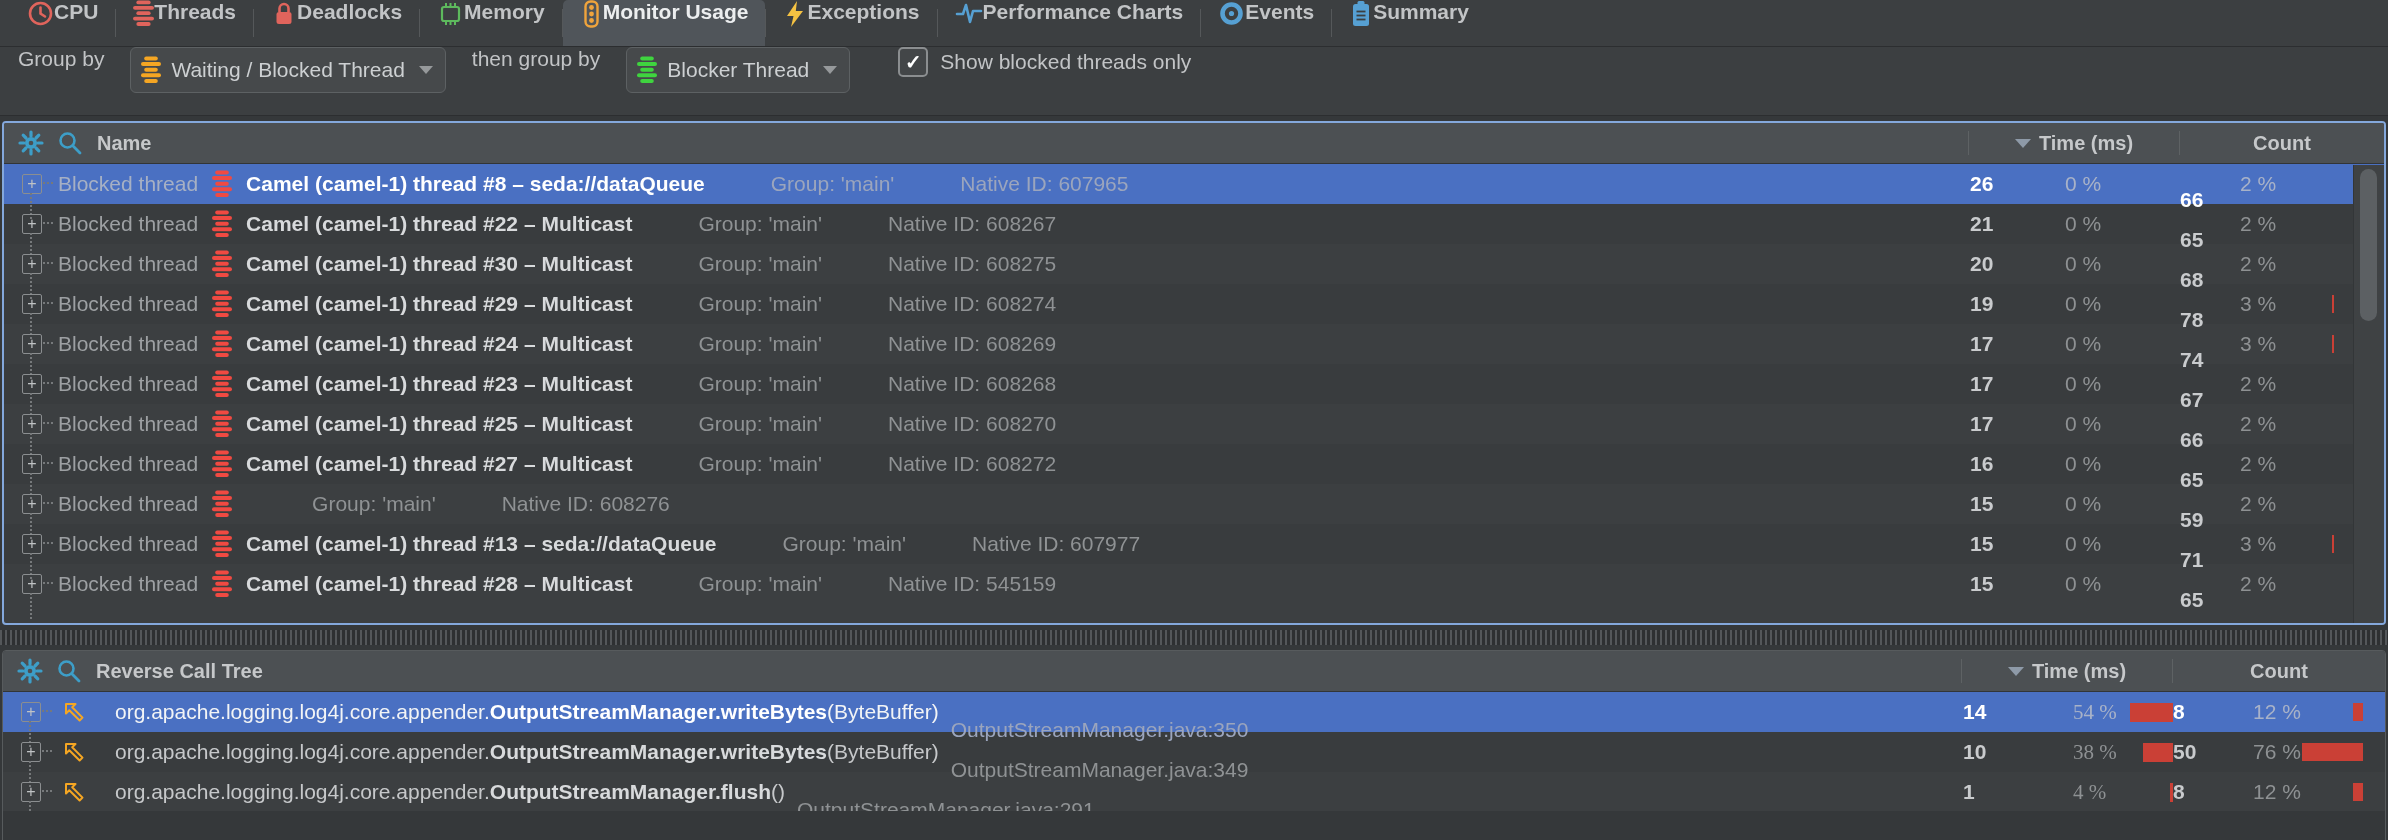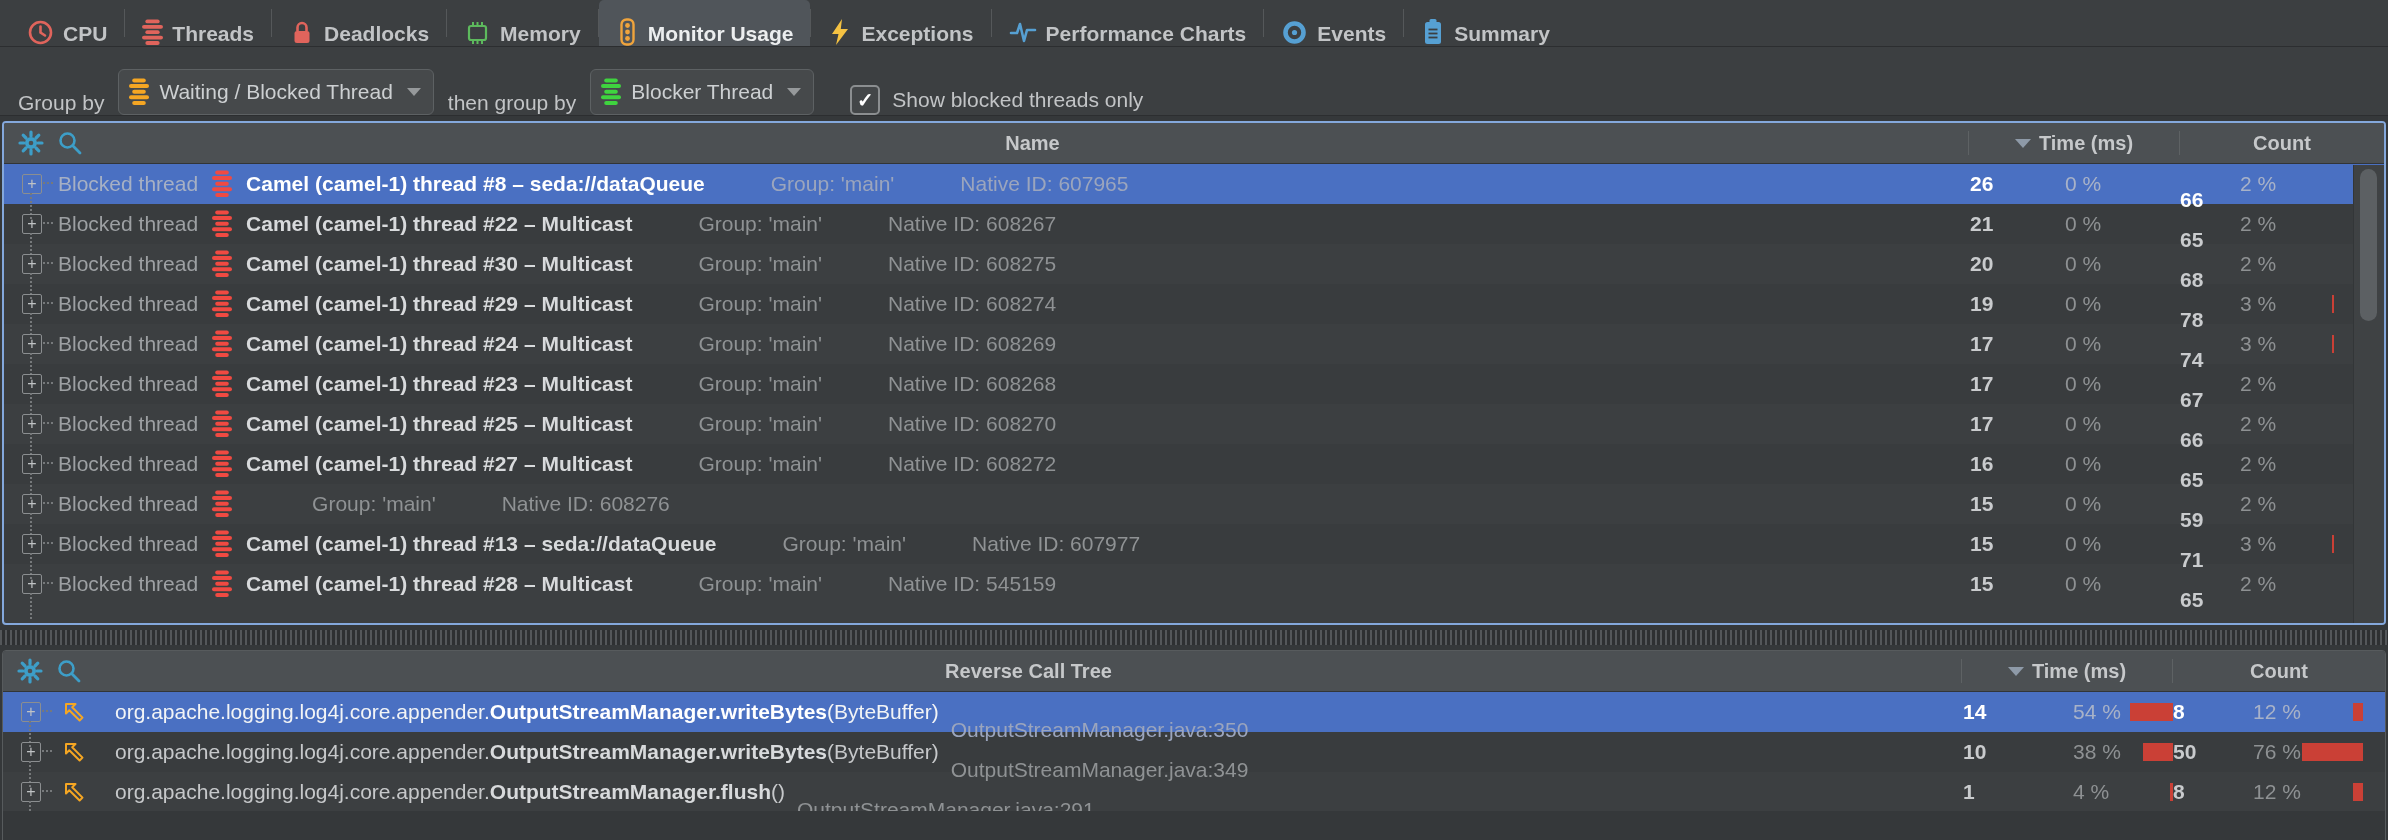--- a/index.html
+++ b/index.html
@@ -9,30 +9,30 @@
     font-family:"Liberation Sans", sans-serif;
     -webkit-font-smoothing:antialiased;
     user-select:none;
   }
   
   #toolbar{
     height:46px;background:#3c3f41;border-bottom:1px solid #2c2e30;
     display:flex;align-items:stretch;padding-left:10px;
   }
   .tab{
-    display:flex;align-items:flex-end;gap:9px;padding:0 17px;
+    display:flex;align-items:flex-start;padding:0 17px;
     color:#c2c4c6;font-size:21px;font-weight:bold;cursor:default;white-space:nowrap;
   }
   .tab.selected{background:#50555a;border-radius:5px 5px 0 0;color:#eceeef;}
   .tab-sep{width:1px;background:#55585a;margin:9px 0;}
   .tab .ticon{display:flex;align-items:center;}
   
   #groupbar{
     height:68px;background:#3c3f41;border-bottom:1px solid #2c2e30;
-    display:flex;align-items:flex-end;padding-left:18px;gap:14px;
+    display:flex;align-items:flex-start;padding-left:18px;gap:26px;
     color:#c2c4c6;font-size:21px;
   }
   .dropdown{
     display:flex;align-items:center;gap:10px;height:44px;padding:0 12px 0 10px;
     background:#46494b;border:1px solid #5d6163;border-radius:6px;cursor:default;
     color:#cdd0d2;
   }
   .dd-arrow{width:0;height:0;border-left:7px solid transparent;border-right:7px solid transparent;
     border-top:8px solid #96999b;margin-left:4px;}
   .checkbox-wrap{display:flex;align-items:center;gap:12px;margin-left:22px;}
@@ -48,21 +48,21 @@
     border:2px solid #84a8dc;
   }
   #calltree-panel{
     margin:0 2px;height:196px;border:1px solid #575b5d;
   }
   .panel-header{
     height:40px;background:#4c5053;display:flex;align-items:center;
     color:#c6c8ca;font-size:20px;font-weight:bold;border-bottom:1px solid #323537;
   }
   .ph-icons{display:flex;align-items:center;gap:13px;padding:0 14px;}
-  .ph-name{flex:1;text-align:center;}
+  .ph-name{flex:1;}
   .ph-sep{width:1px;height:24px;background:#5e6264;}
   .ph-col{display:flex;align-items:center;justify-content:center;gap:8px;}
   .sort-arrow{width:0;height:0;border-left:8px solid transparent;border-right:8px solid transparent;
     border-top:9px solid #8e9aa8;}
   
   .rows{position:relative;}
   .row{
     height:40px;display:flex;align-items:center;font-size:21px;color:#d4d6d8;
     white-space:nowrap;
   }
@@ -96,21 +96,21 @@
   #threads-panel .c-time-num{width:95px;}
   #threads-panel .c-time-pct{width:115px;padding-right:28px;box-sizing:border-box;}
   #threads-panel .c-count-num{width:60px;margin-top:32px;}
   #threads-panel .c-count-pct{width:114px;padding-right:24px;box-sizing:border-box;}
   #threads-panel .c-count-pct .bar{right:20px;}
   #threads-panel .row{padding-right:30px;}
   #threads-panel .ph-col.h-time{width:210px;}
   #threads-panel .ph-col.h-count{width:204px;}
   
   #calltree-panel .c-time-num{width:110px;}
-  #calltree-panel .c-time-pct{width:100px;padding-right:12px;box-sizing:border-box;}
+  #calltree-panel .c-time-pct{width:100px;padding-right:12px;box-sizing:border-box;font-family:Liberation Serif, serif;}
   #calltree-panel .c-time-pct .bar{right:0;}
   #calltree-panel .c-count-num{width:80px;}
   #calltree-panel .c-count-pct{width:132px;padding-right:26px;box-sizing:border-box;}
   #calltree-panel .c-count-pct .bar{right:22px;}
   #calltree-panel .ph-col.h-time{width:210px;}
   #calltree-panel .ph-col.h-count{width:212px;}
   .m-pkg{color:#c6c8ca;}
   .row.selected .m-pkg{color:#f2f4f6;}
   .m-method{font-weight:bold;color:#d8dadc;}
   .row.selected .m-method{color:#ffffff;}

